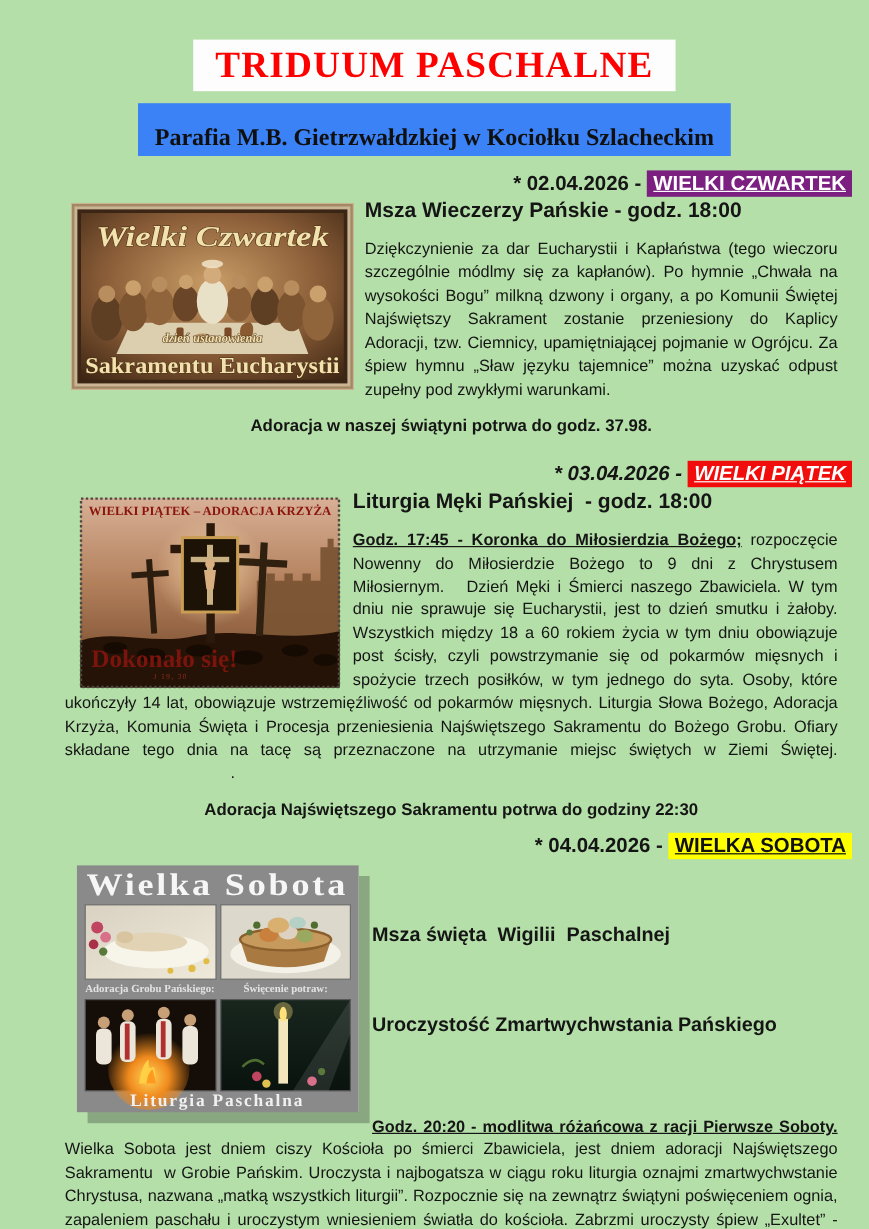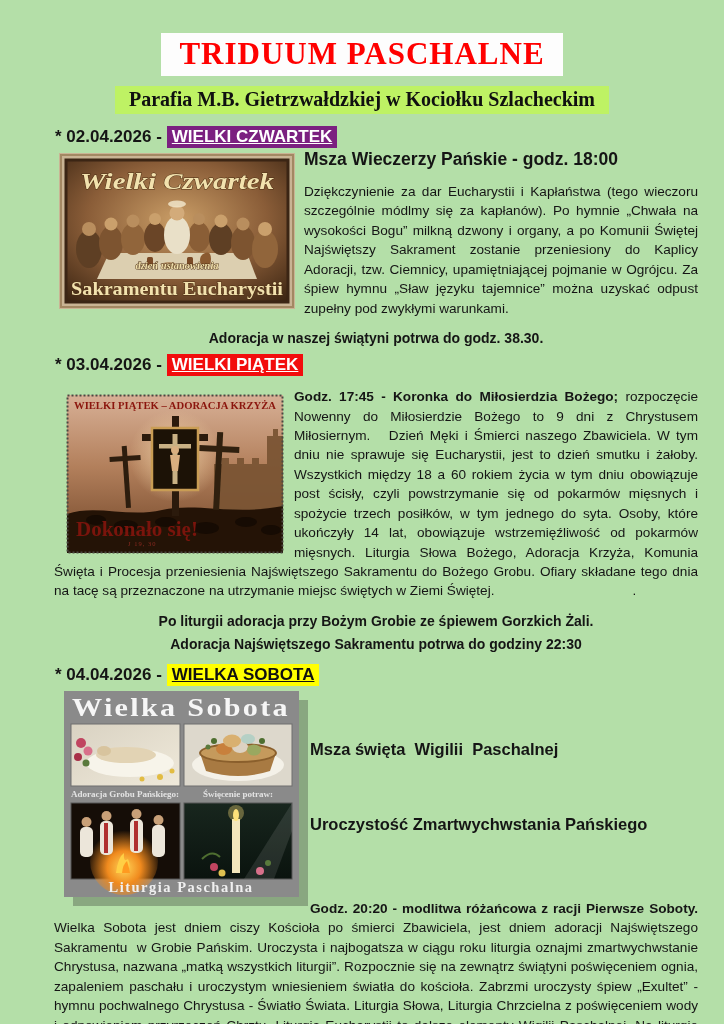--- a/index.html
+++ b/index.html
@@ -12,30 +12,30 @@
   }
   .page{position:relative;width:724px;height:1024px;}
 
   .title-band{text-align:center;padding-top:33px;}
   .title-inner{display:inline-block;background:#fdfdfd;padding:3px 18px 4px;}
   .main-title{
     margin:0;font-family:"Liberation Serif",serif;font-weight:bold;
     font-size:31px;color:#ff0000;letter-spacing:1px;white-space:nowrap;
   }
   .subtitle-band{text-align:center;margin-top:10px;}
-  .subtitle-inner{display:inline-block;background:#bef264;padding:2px 14px 3px;}
+  .subtitle-inner{display:inline-block;background:#3b82f6;padding:18px 14px 3px;}
   .subtitle{
     margin:0;font-family:"Liberation Serif",serif;font-weight:bold;
     font-size:20px;color:#101010;white-space:nowrap;
   }
 
   .content{padding:0 14px 0 42px;}
 
-  .date-line{font-size:17px;font-weight:bold;margin:13px 0 2px 13px;}
-  .date-line.d2{margin-top:9px;}
+  .date-line{font-size:17px;font-weight:bold;margin:13px 0 2px 13px;text-align:right;}
+  .date-line.d2{margin-top:23px;font-style:italic;}
   .date-line.d3{margin-top:13px;}
   .hl{margin-left:5px;padding:1px 5px 2px;text-decoration:underline;}
   .hl-czwartek{background:#7b2080;color:#ffffff;}
   .hl-piatek{background:#f20d0d;color:#ffffff;}
   .hl-sobota{background:#ffff00;color:#101010;}
 
   .sec::after{content:"";display:block;clear:both;}
 
   .figwrap{float:left;}
   .fig1{width:236px;height:156px;margin:4px 9px 2px 17px;}
@@ -45,21 +45,21 @@
   .figwrap svg{display:block;width:100%;height:100%;}
 
   .sec-heading{
     font-size:17.5px;font-weight:bold;text-align:left;
     margin:1px 0 2px;white-space:pre-wrap;
   }
   .body-text{
     font-size:13.6px;line-height:1.43;text-align:justify;margin:12px;
     white-space:pre-wrap;
   }
-  .body-text b{white-space:pre-wrap;}
+  .body-text b{white-space:pre-wrap;text-decoration:underline;}
   .stray-dot{display:inline-block;margin-left:138px;}
   .note{font-size:14px;font-weight:bold;text-align:center;margin:2px 0 0;}
   .note2{margin-top:7px;}
 
   .s3-headings{font-size:16.5px;font-weight:bold;line-height:25px;
                margin:2px 0 3px;white-space:pre-wrap;}
   .s3-headings div{white-space:pre-wrap;}
 
   
   text{font-family:"Liberation Serif",serif;}
@@ -135,21 +135,21 @@
             <path d="M146,100 q6,-2 6,6 q0,8 -6,8 q-5,0 -5,-7 q0,-5 5,-7 Z" fill="#8a5a30"></path>
           </g>
           <text class="gold" x="118" y="36" font-size="24" font-style="italic" text-anchor="middle" textLength="194" lengthAdjust="spacingAndGlyphs">Wielki Czwartek</text>
           <text class="gold" x="118" y="116" font-size="10.5" font-style="italic" text-anchor="middle">dzień ustanowienia</text>
           <text class="gold" x="118" y="142" font-size="19" text-anchor="middle" textLength="212" lengthAdjust="spacingAndGlyphs">Sakramentu Eucharystii</text>
         </svg>
       </div>
 
       <h3 class="sec-heading">Msza Wieczerzy Pańskie - godz. 18:00</h3>
       <p class="body-text">Dziękczynienie za dar Eucharystii i Kapłaństwa (tego wieczoru szczególnie módlmy się za kapłanów). Po hymnie „Chwała na wysokości Bogu” milkną dzwony i organy, a po Komunii Świętej Najświętszy Sakrament zostanie przeniesiony do Kaplicy Adoracji, tzw. Ciemnicy, upamiętniającej pojmanie w Ogrójcu. Za śpiew hymnu „Sław języku tajemnice” można uzyskać odpust zupełny pod zwykłymi warunkami.</p>
-      <p class="note">Adoracja w naszej świątyni potrwa do godz. 38.30.</p>
+      <p class="note">Adoracja w naszej świątyni potrwa do godz. 37.98.</p>
     </div>
 
     <div class="date-line d2">
       <span>* 03.04.2026 -</span><span class="hl hl-piatek">WIELKI PIĄTEK</span>
     </div>
 
     <div class="sec">
       <div class="figwrap fig2">
         <svg viewBox="0 0 218 160">
           <defs>
@@ -197,22 +197,22 @@
             <circle cx="109" cy="56" r="4" fill="#d9af80"></circle>
             <path d="M104,61 h10 l-2,16 h-6 Z" fill="#d9af80"></path>
           </g>
           <text x="109" y="15" text-anchor="middle" font-size="10.5" font-weight="bold" fill="#8b150d" font-family="Liberation Serif,serif" textLength="202" lengthAdjust="spacingAndGlyphs">WIELKI PIĄTEK – ADORACJA KRZYŻA</text>
           <text x="10" y="142" font-size="21" font-weight="bold" fill="#7a140c">Dokonało się!</text>
           <text x="62" y="152" font-size="6.5" fill="#8b2a20" letter-spacing="1">J 19, 30</text>
           <rect x="1.5" y="1.5" width="215" height="157" fill="none" stroke="#4a4a42" stroke-width="2" stroke-dasharray="2,2"></rect>
         </svg>
       </div>
 
+      <h3 class="sec-heading">Liturgia Męki Pańskiej  - godz. 18:00</h3>
       <p class="body-text"><b>Godz. 17:45 - Koronka do Miłosierdzia Bożego;</b><span> rozpoczęcie Nowenny do Miłosierdzie Bożego to 9 dni z Chrystusem Miłosiernym.   Dzień Męki i Śmierci naszego Zbawiciela. W tym dniu nie sprawuje się Eucharystii, jest to dzień smutku i żałoby. Wszystkich między 18 a 60 rokiem życia w tym dniu obowiązuje post ścisły, czyli powstrzymanie się od pokarmów mięsnych i spożycie trzech posiłków, w tym jednego do syta. Osoby, które ukończyły 14 lat, obowiązuje wstrzemięźliwość od pokarmów mięsnych. Liturgia Słowa Bożego, Adoracja Krzyża, Komunia Święta i Procesja przeniesienia Najświętszego Sakramentu do Bożego Grobu. Ofiary składane tego dnia na tacę są przeznaczone na utrzymanie miejsc świętych w Ziemi Świętej.</span><span class="stray-dot">.</span></p>
-      <p class="note">Po liturgii adoracja przy Bożym Grobie ze śpiewem Gorzkich Żali.</p>
       <p class="note note2">Adoracja Najświętszego Sakramentu potrwa do godziny 22:30</p>
     </div>
 
     <div class="date-line d3">
       <span>* 04.04.2026 -</span><span class="hl hl-sobota">WIELKA SOBOTA</span>
     </div>
 
     <div class="sec">
       <div class="figwrap fig3">
         <svg viewBox="0 0 235 206">

